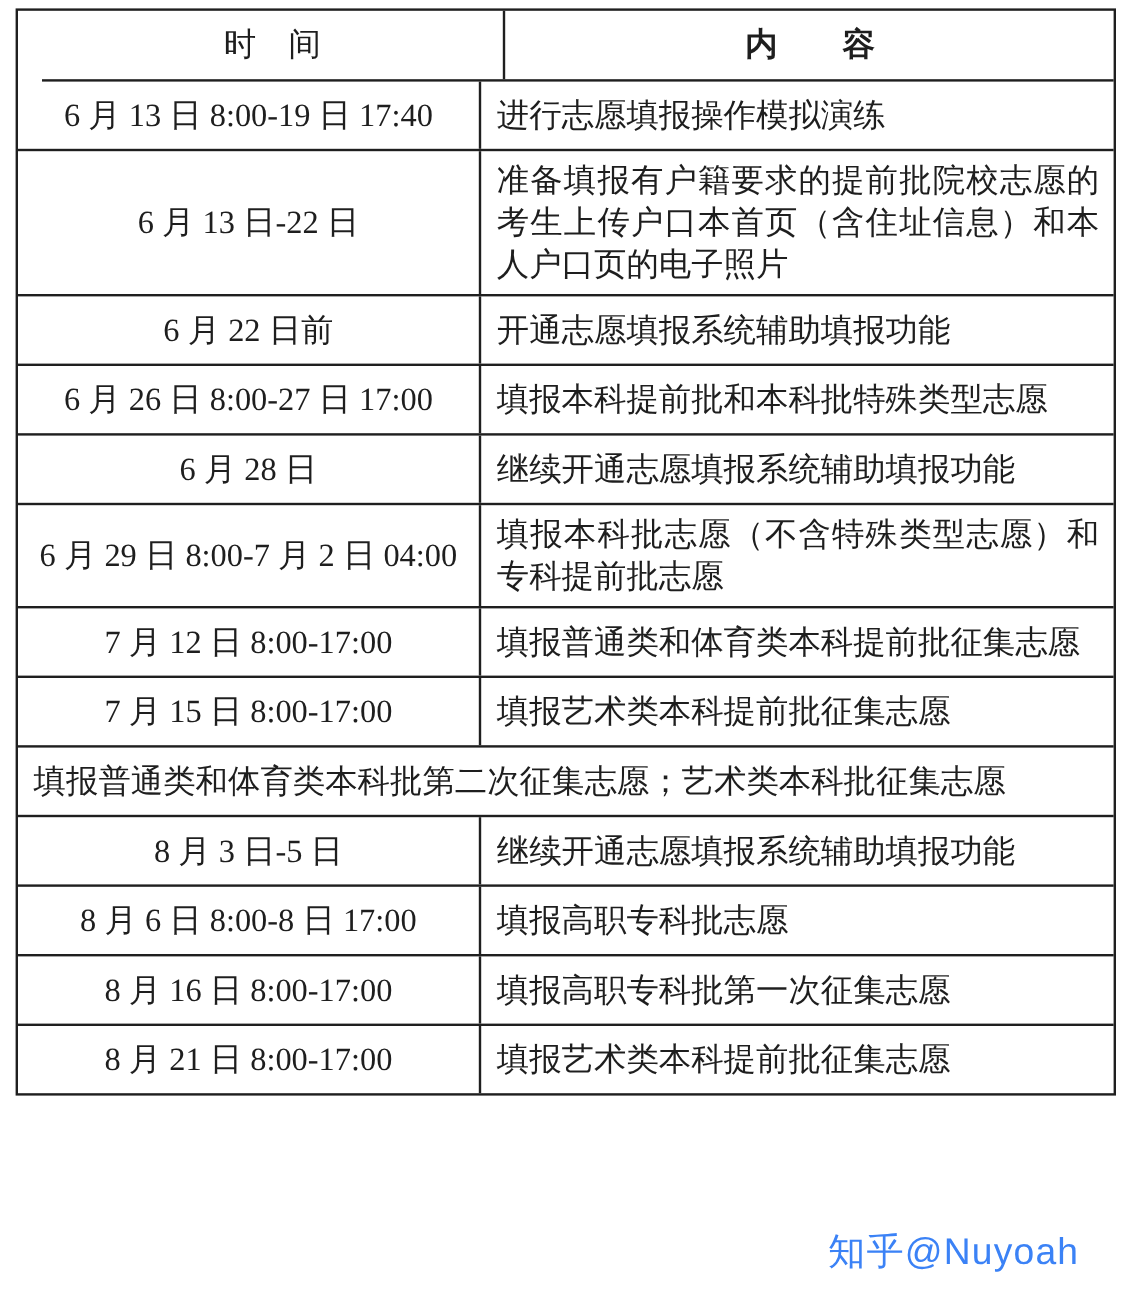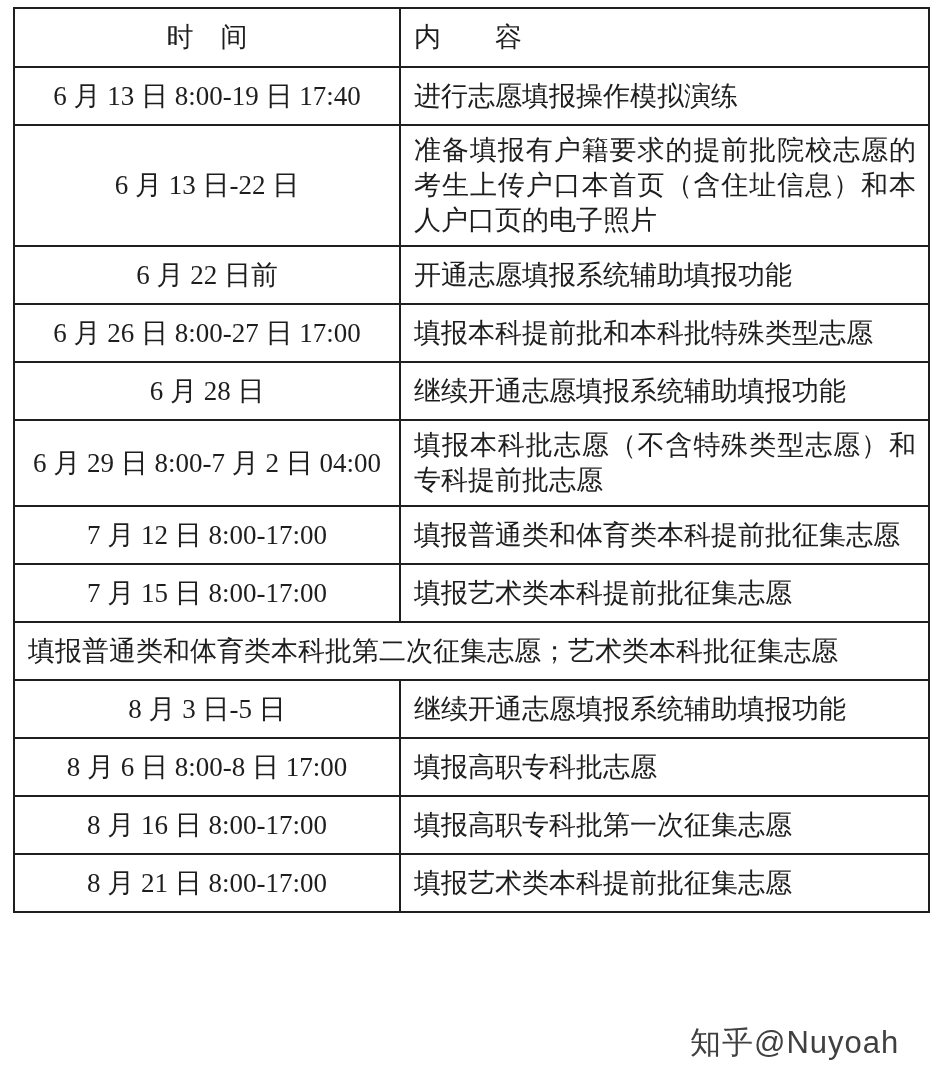--- a/index.html
+++ b/index.html
@@ -54,34 +54,37 @@
     align-items: center;
     padding: 7px 12px 7px 13px;
   }
   .cell.content .txt {
     width: 100%;
     text-align: justify;
     text-justify: inter-ideograph;
   }
   .t-row.header {
     min-height: 57px;
+    margin-left: 20px;
   }
   .t-row.header .cell.content {
     justify-content: center;
   }
   .t-row.header .cell.content .txt {
+    text-align: center;
+    font-weight: bold;
   }
   .watermark {
     position: absolute;
     left: 690px;
     top: 1022px;
     font-family: "Liberation Sans", "DejaVu Sans", sans-serif;
     font-size: 31px;
     letter-spacing: 1px;
-    color: #404040;
+    color: #3b82f6;
     z-index: 5;
     white-space: nowrap;
   }
 </style>
 </head>
 <body>
 
 <div class="page">
   <div class="schedule-table">
 

